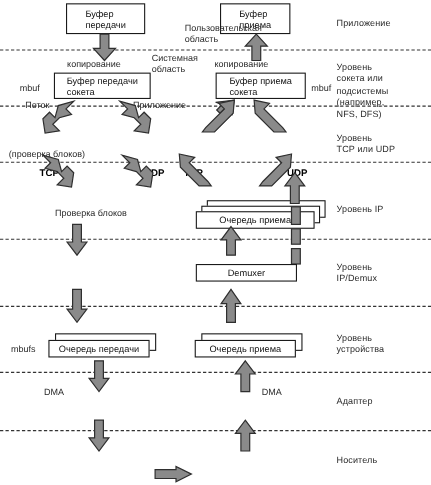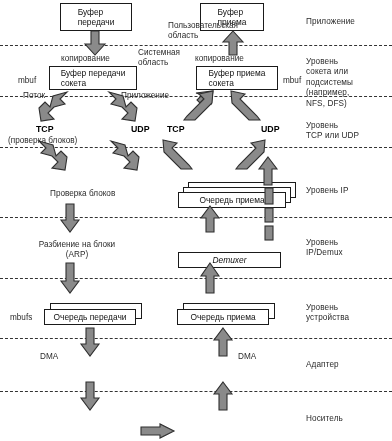--- a/index.html
+++ b/index.html
@@ -62,20 +62,21 @@
     font-size: 8.2px;
     line-height: 10px;
     color: #2b2b2b;
     white-space: nowrap;
   }
   .lbl.center { text-align: center; }
   .lbl.bold {
     font-weight: bold;
     color: #000000;
     font-size: 8.8px;
+    margin-top: 28px;
   }
   
   .arrow-svg {
     position: absolute;
     overflow: visible;
   }
   .ar-body {
     fill: #8a8a8a;
     stroke: #2f2f2f;
     stroke-width: 1.1;
@@ -205,24 +206,22 @@
   </svg>
 
   <svg class="arrow-svg" style="left:60px; top:203px;" width="20" height="30" viewBox="0 0 20 30">
     <polygon class="ar-body" points="6,1 14,1 14,17 19,17 10,29 1,17 6,17"></polygon>
   </svg>
 
   <svg class="arrow-svg" style="left:200px; top:205px;" width="20" height="28" viewBox="0 0 20 28">
     <polygon class="ar-body" points="10,1 19,13 14,13 14,27 6,27 6,13 1,13"></polygon>
   </svg>
 
-  <div class="lbl center" style="left:22px; top:240px; width:110px; white-space:pre-line;">Разбиение на блоки
-(ARP)</div>
-
-  <div class="box thin" style="left:178px; top:252px; width:103px; height:16px;font-style:italic;">Demuxer</div>
+
+  <div class="box thin" style="left:178px; top:240px; width:92px; height:16px;">Demuxer</div>
 
   <svg class="arrow-svg" style="left:60px; top:262px;" width="20" height="32" viewBox="0 0 20 32">
     <polygon class="ar-body" points="6,1 14,1 14,19 19,19 10,31 1,19 6,19"></polygon>
   </svg>
 
   <svg class="arrow-svg" style="left:200px; top:262px;" width="20" height="32" viewBox="0 0 20 32">
     <polygon class="ar-body" points="10,1 19,14 14,14 14,31 6,31 6,14 1,14"></polygon>
   </svg>
 
   <div class="lbl" style="left:10px; top:313px;">mbufs</div>

